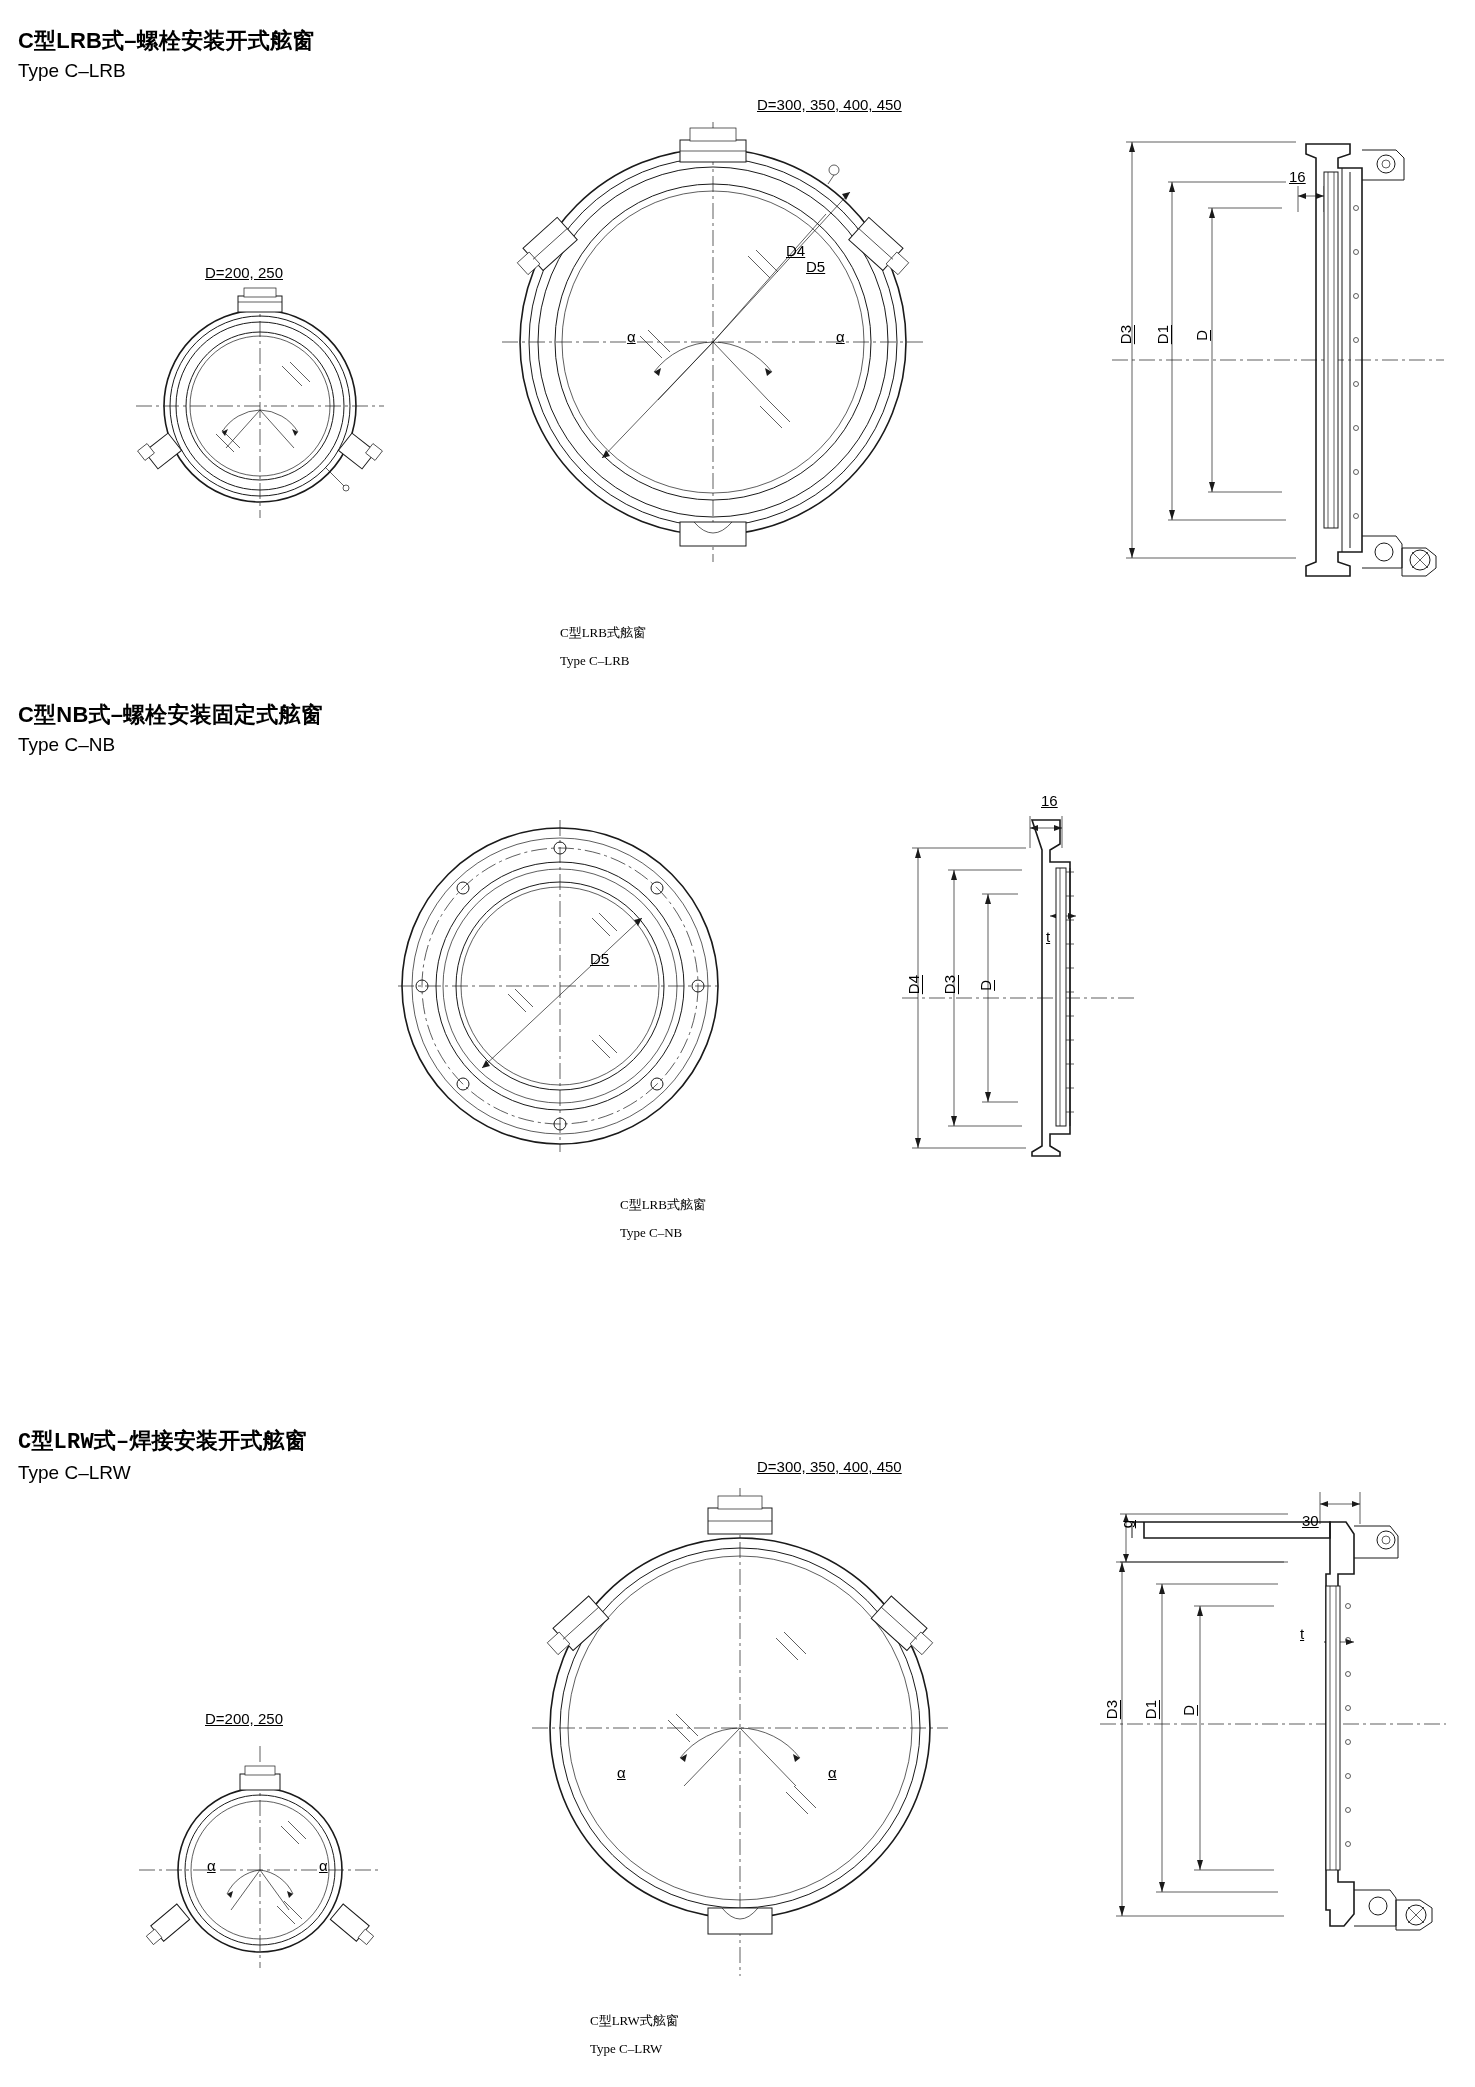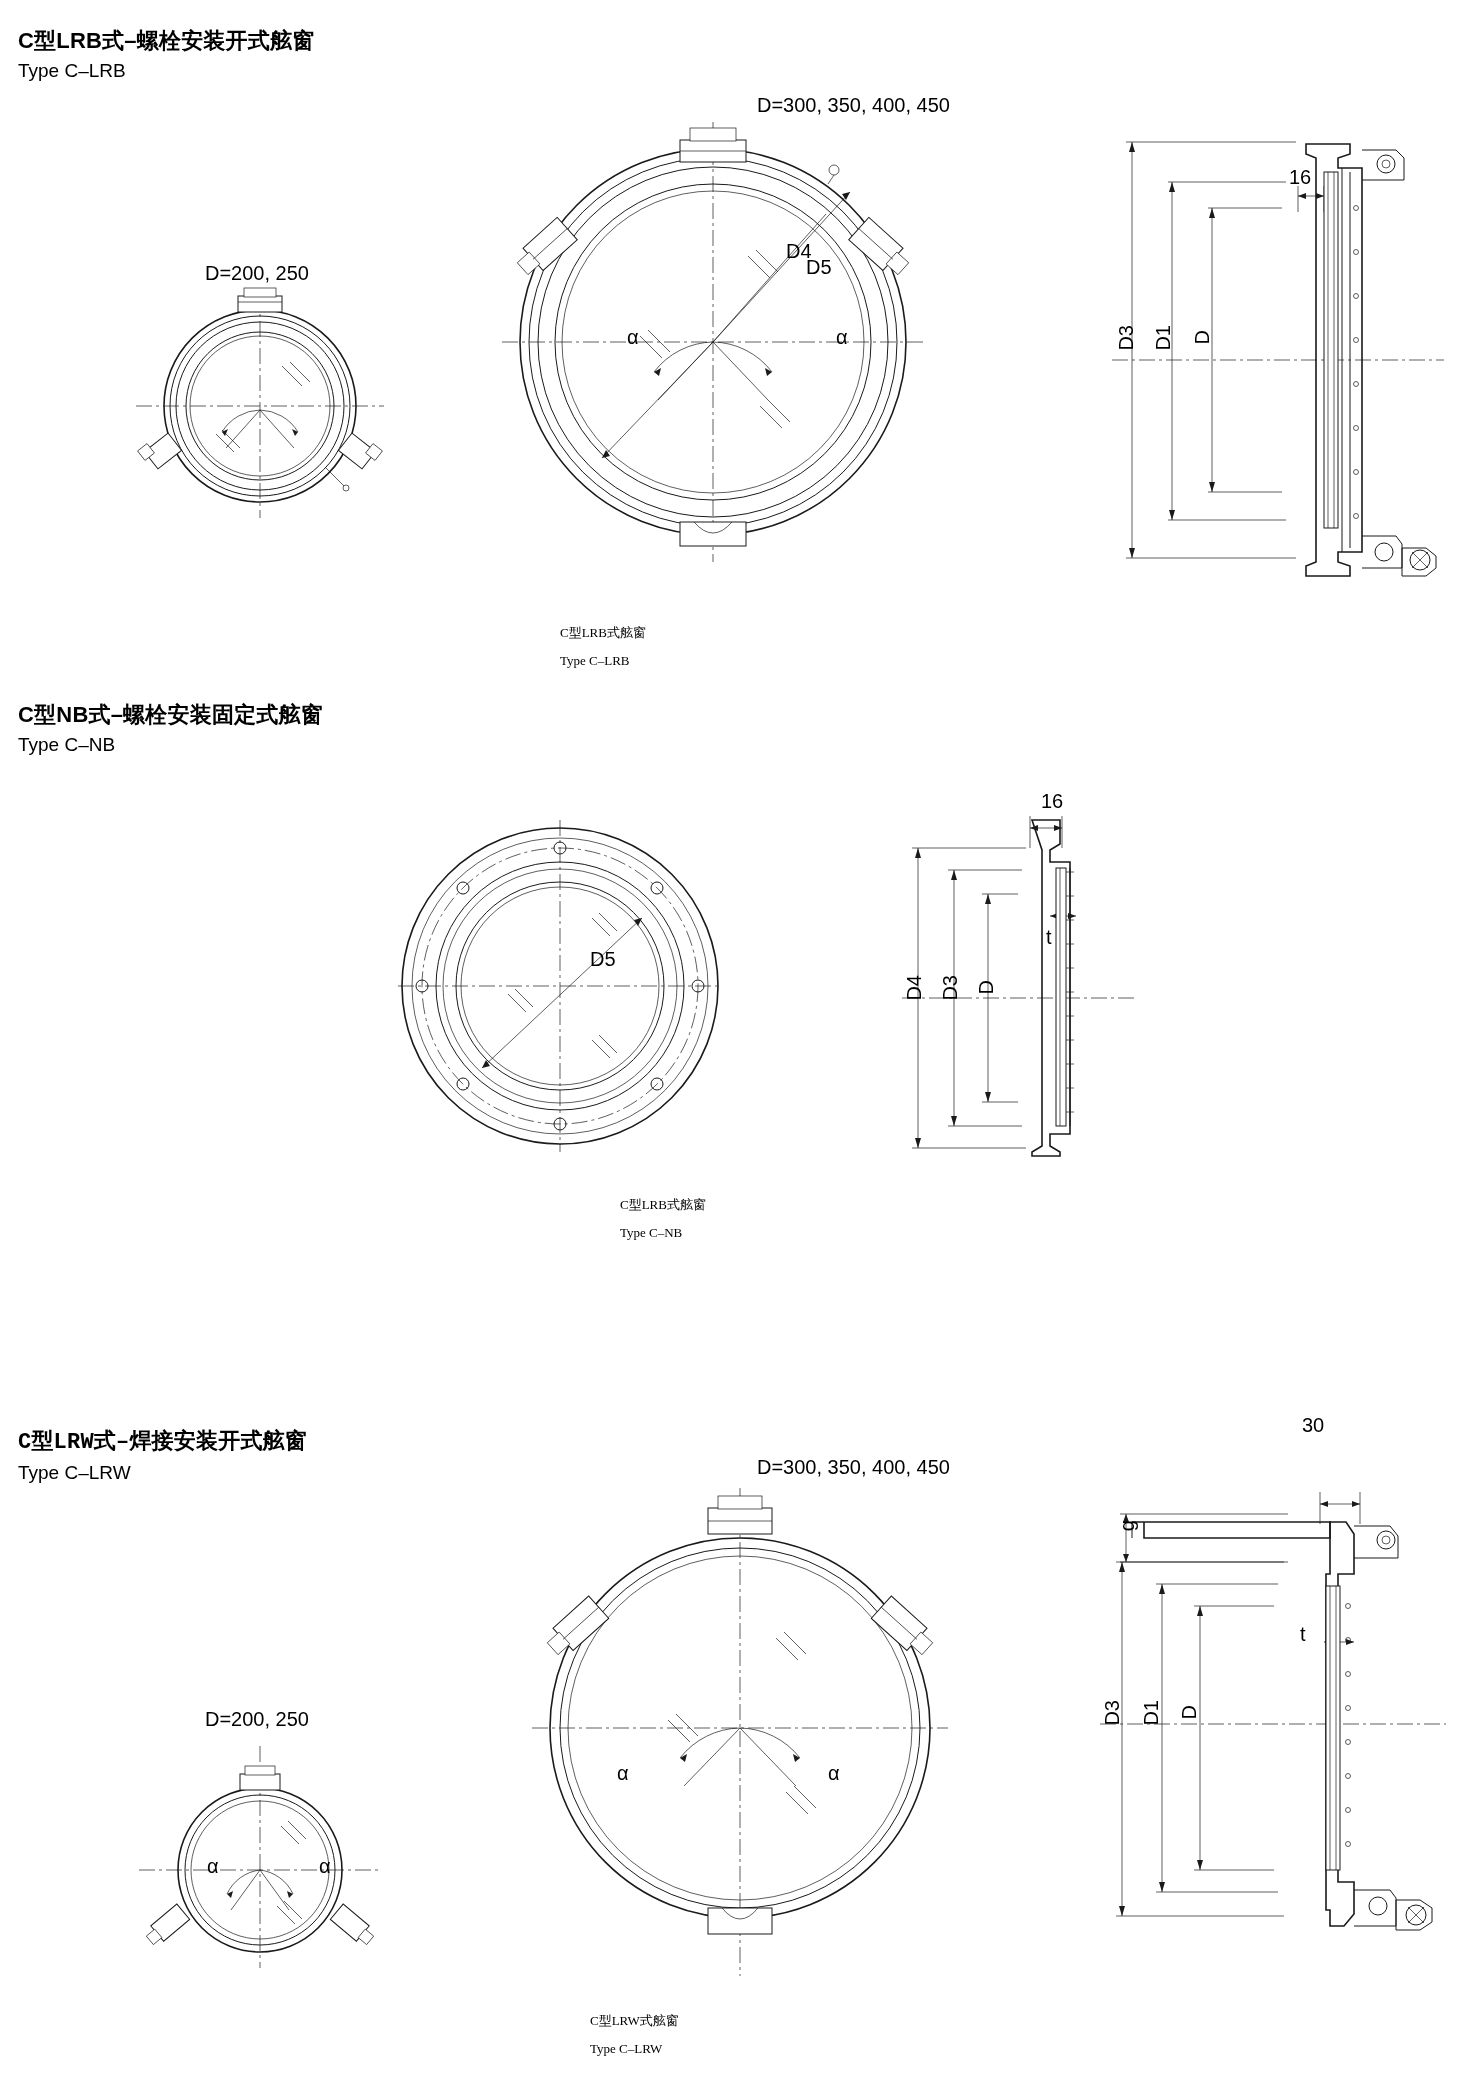--- a/index.html
+++ b/index.html
@@ -3,21 +3,21 @@
 <meta charset="utf-8">
 <style>
   html,body{margin:0;padding:0;background:#ffffff;}
   body{
     width:1475px;height:2087px;position:relative;
     font-family:"Liberation Sans","DejaVu Sans",sans-serif;
     color:#000;overflow:hidden;
   }
   .sect-title{position:absolute;font-size:22px;line-height:30px;font-weight:700;letter-spacing:.2px;}
   .sect-sub{position:absolute;font-size:19px;line-height:30px;font-weight:400;}
-  .lbl{position:absolute;font-size:20px;line-height:18px;white-space:nowrap;}
+  .lbl{position:absolute;font-size:15px;line-height:18px;white-space:nowrap;text-decoration:underline;}
   .lbl.vert{writing-mode:vertical-rl;transform:rotate(180deg);}
   .cap{position:absolute;font-size:13px;line-height:26px;white-space:nowrap;font-family:Liberation Serif, serif;}
   svg{position:absolute;overflow:visible;}
   .ln{stroke:#1a1a1a;fill:none;stroke-width:1;}
   .ln2{stroke:#1a1a1a;fill:none;stroke-width:1.6;}
   .thin{stroke:#1a1a1a;fill:none;stroke-width:.7;}
   .cl{stroke:#1a1a1a;fill:none;stroke-width:.7;stroke-dasharray:16 4 3 4;}
   .hatch{stroke:#1a1a1a;fill:none;stroke-width:.7;}
   .fillw{fill:#ffffff;}
   .dim{stroke:#1a1a1a;fill:none;stroke-width:.7;}
@@ -456,21 +456,21 @@
   <circle class="ln" cx="288" cy="62" r="9"></circle>
   <circle class="thin" cx="288" cy="62" r="4"></circle>
 
   <path class="ln" d="M256 412 L292 412 L298 420 L298 448 L256 448"></path>
   <circle class="ln" cx="280" cy="428" r="9"></circle>
   <path class="ln" d="M298 422 L322 422 L334 430 L334 444 L322 452 L298 452 Z"></path>
   <circle class="ln" cx="318" cy="437" r="10"></circle>
   <path class="thin" d="M310 429 L326 445 M310 445 L326 429"></path>
 </svg>
 
-<div class="lbl" style="left:1302px;top:1416px;">30</div>
+<div class="lbl" style="left:1302px;top:1512px;">30</div>
 <div class="lbl vert" style="left:1118px;top:1520px;">g</div>
 <div class="lbl vert" style="left:1103px;top:1700px;">D3</div>
 <div class="lbl vert" style="left:1142px;top:1700px;">D1</div>
 <div class="lbl vert" style="left:1180px;top:1705px;">D</div>
 <div class="lbl" style="left:1300px;top:1625px;">t</div>
 
 <div class="cap" style="left:590px;top:2008px;width:300px;">C型LRW式舷窗</div>
 <div class="cap" style="left:590px;top:2036px;width:300px;">Type C–LRW</div>
 
 </body></html>

